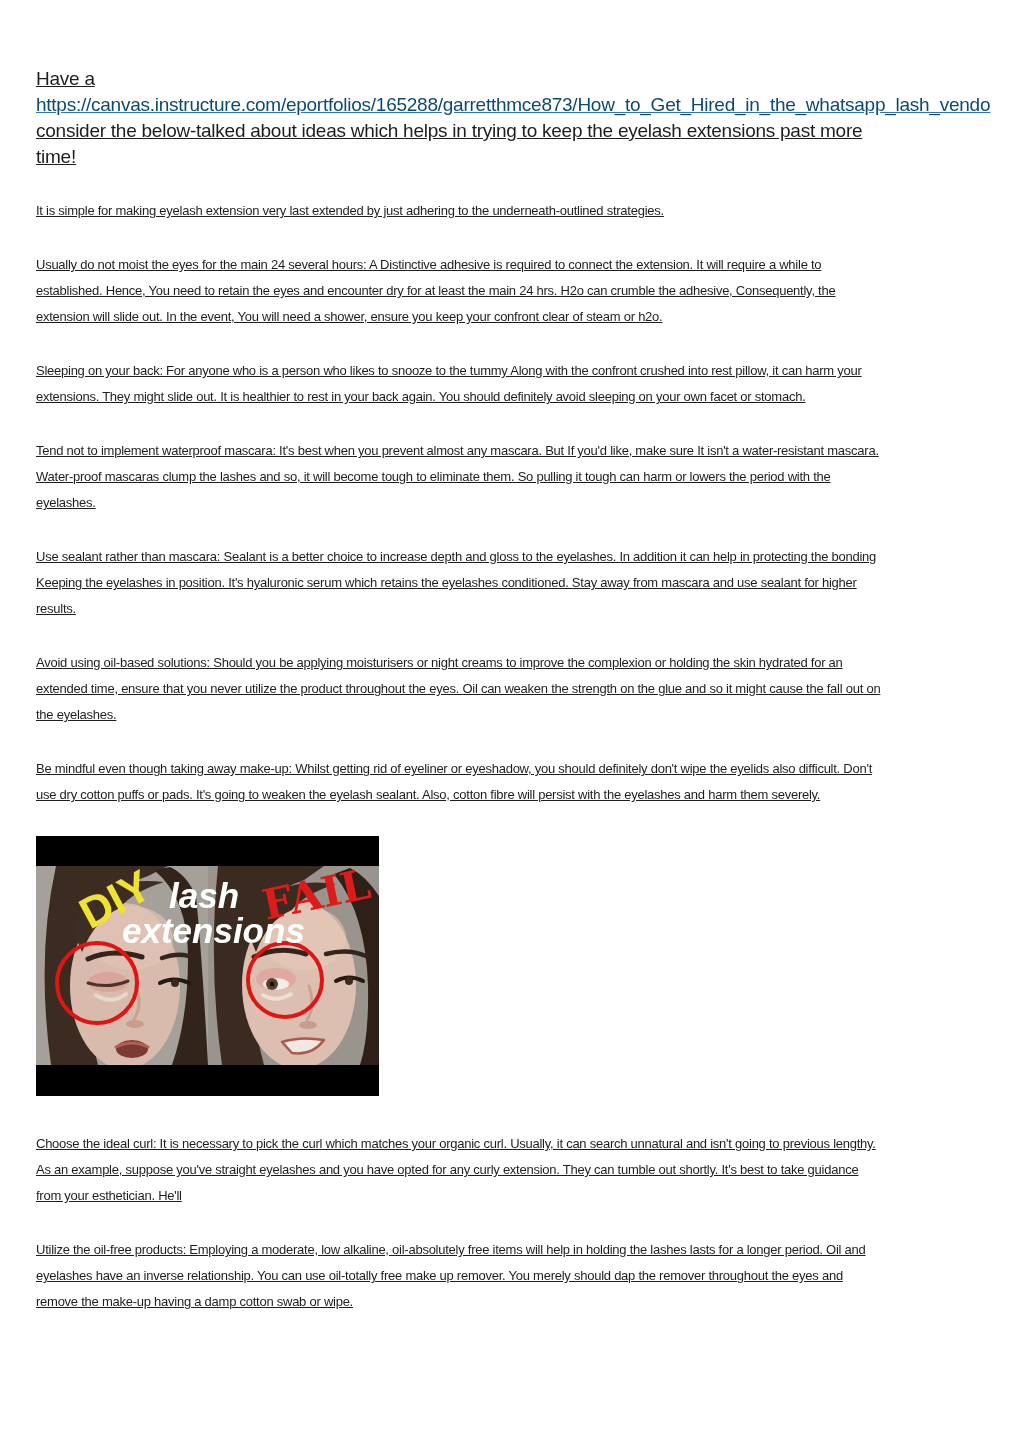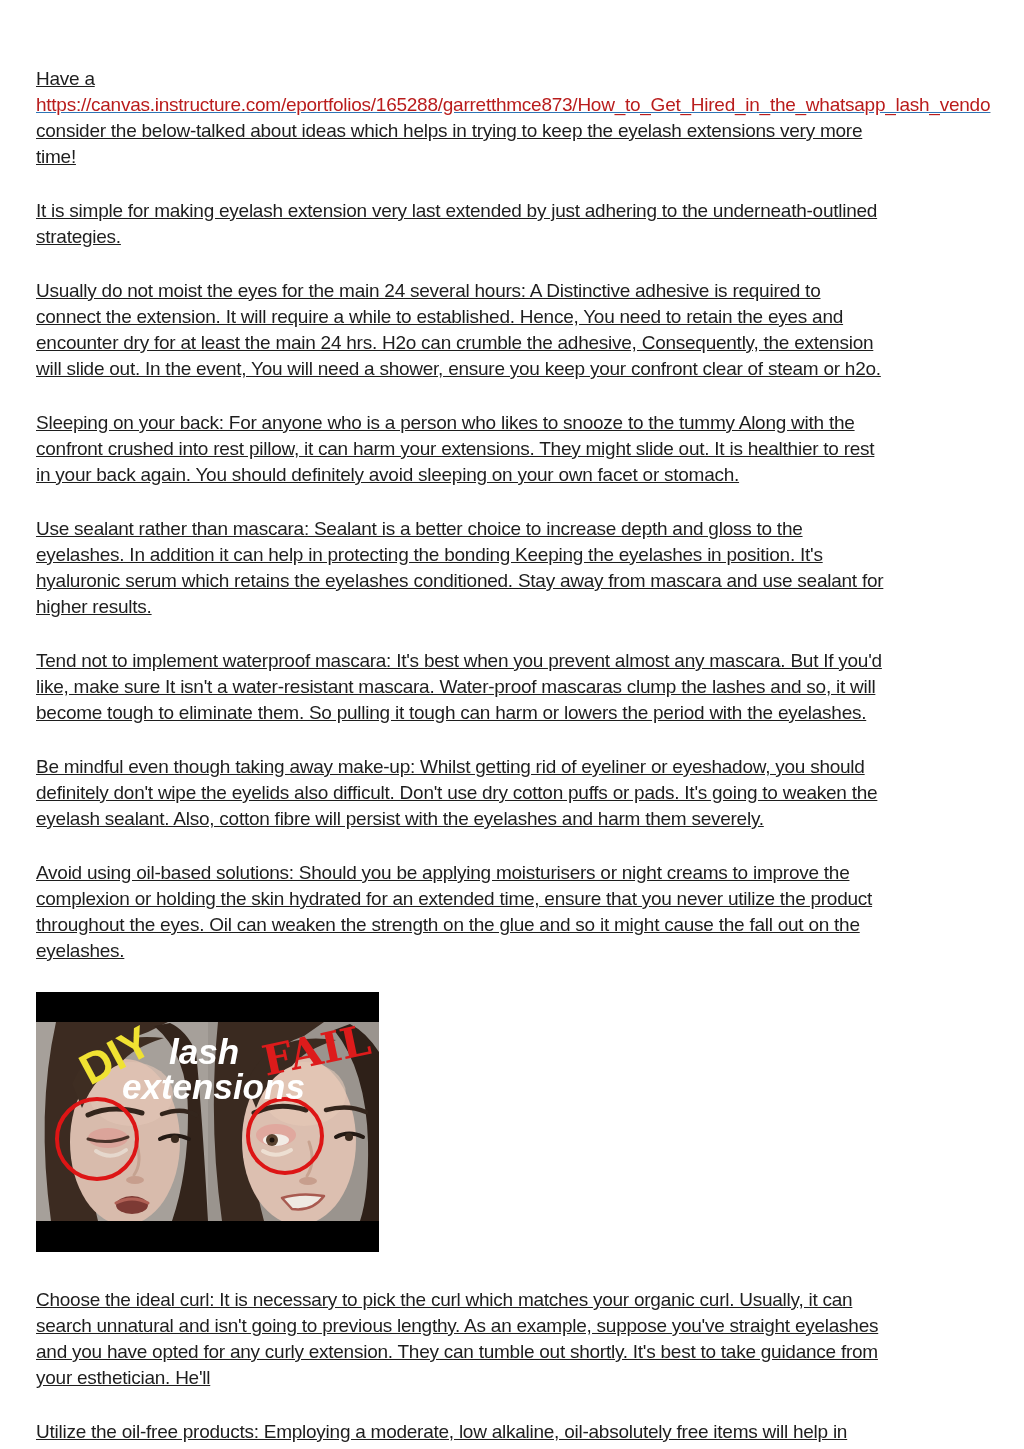--- a/index.html
+++ b/index.html
@@ -11,39 +11,39 @@
     overflow: hidden;
     font-family: "Liberation Sans", sans-serif;
     color: #1e1e1e;
   }
   .doc {
     padding: 66px 52px 0 36px;
     width: 937px;
     text-decoration: underline;
   }
   .doc p {
-    font-size: 19px;
+    font-size: 13px;
     line-height: 26px;
     letter-spacing: -0.25px;
     margin: 0 0 28px 0;
     max-width: 952px;
   }
   .intro-block { margin: 0 0 28px 0; }
   .intro-block .line {
     font-size: 19px;
     line-height: 26px;
     letter-spacing: -0.25px;
   }
   .link-line {
     white-space: nowrap;
     overflow: hidden;
     width: 988px; 
   }
   a.doc-link {
-    color: #b91c1c;
+    color: #0c4a6e;
     text-decoration: underline;
     text-decoration-color: #2e74b5;
   }
   .thumb-wrap {
     margin: 26px 0 35px 0;
     width: 343px;
     height: 260px;
     line-height: 0;
   }
   .thumb-wrap svg { display: block; }
@@ -52,30 +52,30 @@
 </head>
 <body>
 
 <div class="doc">
 
   <div class="intro-block">
     <div class="line">Have a</div>
     <div class="line link-line">
       <a class="doc-link" href="#">https://canvas.instructure.com/eportfolios/165288/garretthmce873/How_to_Get_Hired_in_the_whatsapp_lash_vendo</a>
     </div>
-    <div class="line">consider the below-talked about ideas which helps in trying to keep the eyelash extensions very more time!</div>
+    <div class="line">consider the below-talked about ideas which helps in trying to keep the eyelash extensions past more time!</div>
   </div>
 
   <p>It is simple for making eyelash extension very last extended by just adhering to the underneath-outlined strategies.</p>
   <p>Usually do not moist the eyes for the main 24 several hours: A Distinctive adhesive is required to connect the extension. It will require a while to established. Hence, You need to retain the eyes and encounter dry for at least the main 24 hrs. H2o can crumble the adhesive, Consequently, the extension will slide out. In the event, You will need a shower, ensure you keep your confront clear of steam or h2o.</p>
   <p>Sleeping on your back: For anyone who is a person who likes to snooze to the tummy Along with the confront crushed into rest pillow, it can harm your extensions. They might slide out. It is healthier to rest in your back again. You should definitely avoid sleeping on your own facet or stomach.</p>
+  <p>Tend not to implement waterproof mascara: It's best when you prevent almost any mascara. But If you'd like, make sure It isn't a water-resistant mascara. Water-proof mascaras clump the lashes and so, it will become tough to eliminate them. So pulling it tough can harm or lowers the period with the eyelashes.</p>
   <p>Use sealant rather than mascara: Sealant is a better choice to increase depth and gloss to the eyelashes. In addition it can help in protecting the bonding Keeping the eyelashes in position. It's hyaluronic serum which retains the eyelashes conditioned. Stay away from mascara and use sealant for higher results.</p>
-  <p>Tend not to implement waterproof mascara: It's best when you prevent almost any mascara. But If you'd like, make sure It isn't a water-resistant mascara. Water-proof mascaras clump the lashes and so, it will become tough to eliminate them. So pulling it tough can harm or lowers the period with the eyelashes.</p>
+  <p>Avoid using oil-based solutions: Should you be applying moisturisers or night creams to improve the complexion or holding the skin hydrated for an extended time, ensure that you never utilize the product throughout the eyes. Oil can weaken the strength on the glue and so it might cause the fall out on the eyelashes.</p>
   <p>Be mindful even though taking away make-up: Whilst getting rid of eyeliner or eyeshadow, you should definitely don't wipe the eyelids also difficult. Don't use dry cotton puffs or pads. It's going to weaken the eyelash sealant. Also, cotton fibre will persist with the eyelashes and harm them severely.</p>
-  <p>Avoid using oil-based solutions: Should you be applying moisturisers or night creams to improve the complexion or holding the skin hydrated for an extended time, ensure that you never utilize the product throughout the eyes. Oil can weaken the strength on the glue and so it might cause the fall out on the eyelashes.</p>
 
   <div class="thumb-wrap">
     <svg width="343" height="260" viewBox="0 0 343 260" xmlns="http://www.w3.org/2000/svg">
 
       <rect x="0" y="0" width="343" height="260" fill="#000000"></rect>
       <defs>
         <clipPath id="photoClip">
             <rect x="0" y="30" width="343" height="199"></rect>
           </clipPath>
       </defs>

